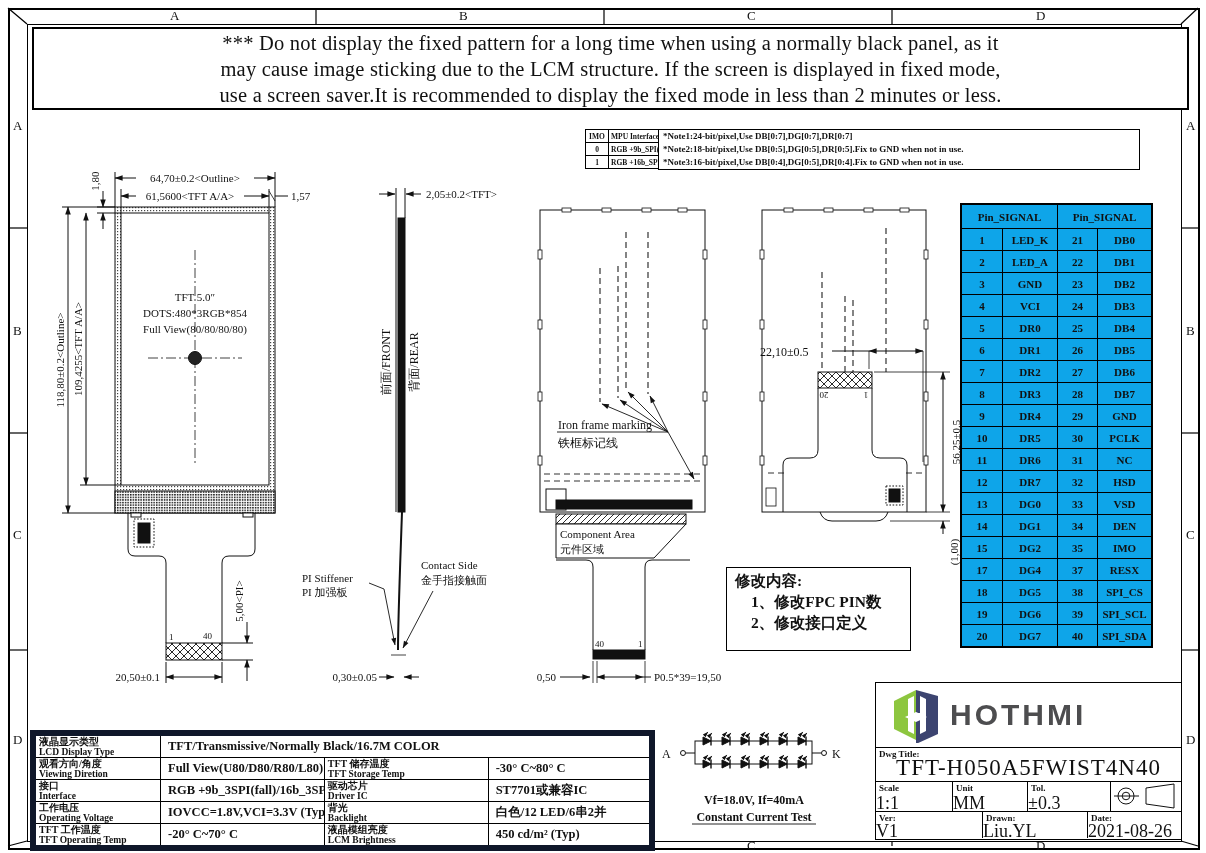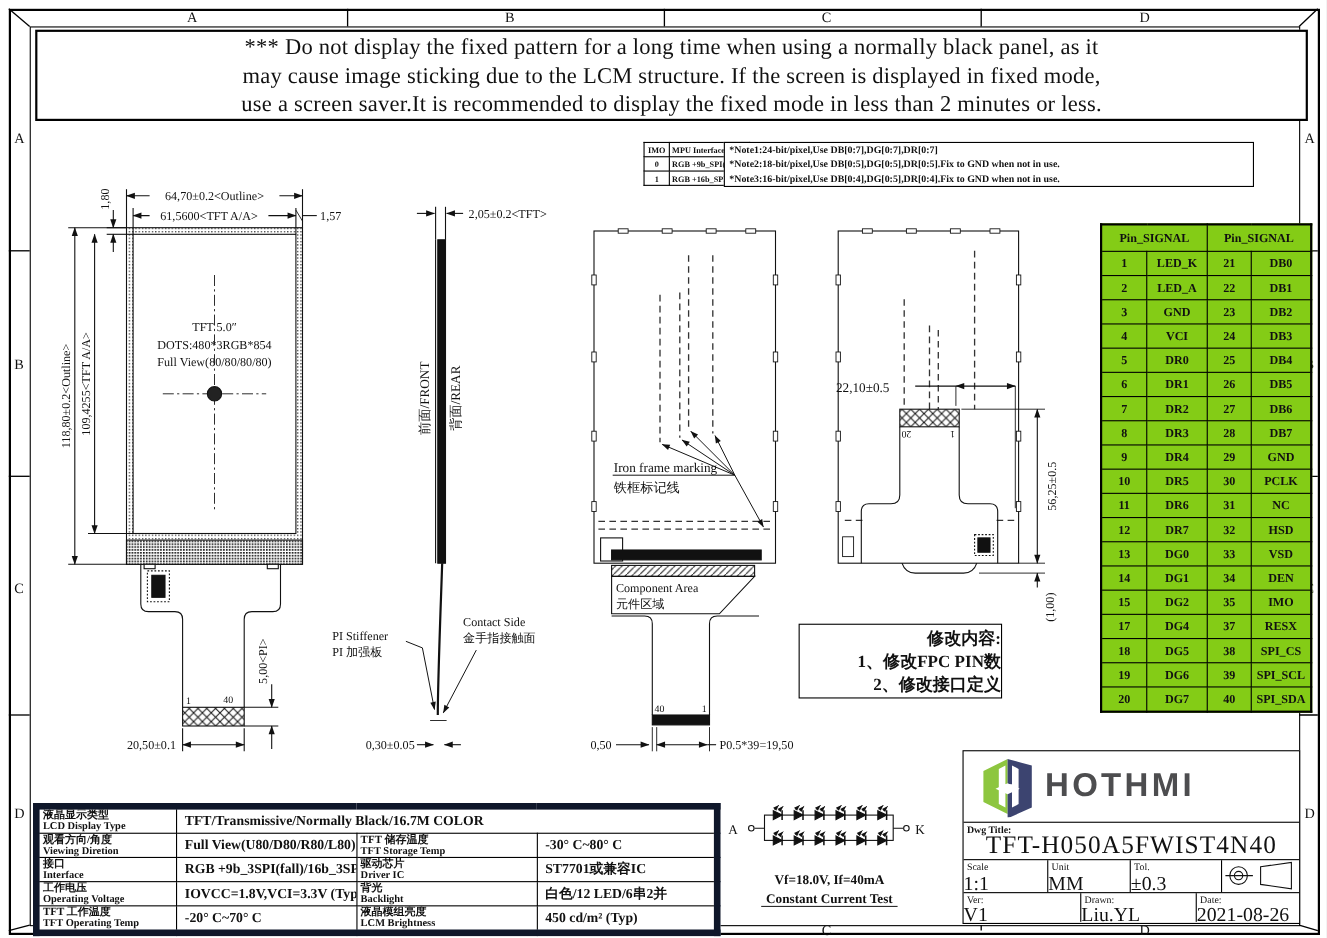--- a/index.html
+++ b/index.html
@@ -16,48 +16,48 @@
   
   .warning{left:32px;top:27px;width:1141px;height:77px;border:2px solid #000;background:#fff;
            font-size:20.5px;line-height:26px;padding:1px 6px;white-space:nowrap;letter-spacing:.2px;text-align:center;}
   
   .imo{left:585px;top:129px;background:#fff;}
   .imo table{border-collapse:collapse;}
   .imo td{border:1px solid #000;font-size:7.5px;font-weight:bold;line-height:11px;height:12px;padding:0 2px;white-space:nowrap;}
   .notes{left:658px;top:129px;width:476px;height:39px;border:1px solid #000;background:#fff;
          font-size:9px;font-weight:bold;line-height:13px;padding-left:4px;white-space:nowrap;}
   
-  .pins{left:1000px;top:203px;background:#84cc16;}
+  .pins{left:960px;top:203px;background:#0ea5e9;}
   .pins table{border-collapse:collapse;border:2px solid #000;table-layout:fixed;}
   .pins th,.pins td{border:1px solid #000;font-size:11px;font-weight:bold;text-align:center;padding:0;}
   .pins th{height:23px;} .pins td{height:21px;}
   
   .spec{left:30px;top:730px;background:#fff;}
   .spec table{border-collapse:collapse;border:6px solid #0f172a;table-layout:fixed;width:625px;}
   .spec td{border:1px solid #000;height:21px;padding:0 0 0 3px;overflow:hidden;white-space:nowrap;}
   .spec .lab div{line-height:10px;}
   .spec .cn{font-size:10px;font-weight:bold;}
   .spec .en{font-size:9.5px;font-weight:bold;}
   .spec .val{font-size:12.5px;font-weight:bold;padding-left:7px;}
   
   .rev{left:726px;top:567px;width:175px;height:64px;border:1.5px solid #000;background:#fff;
-       font-size:15.5px;font-weight:bold;line-height:21px;padding:2px 0 0 8px;white-space:nowrap;text-align:right;}
+       font-size:15.5px;font-weight:bold;line-height:21px;padding:2px 0 16px 8px;white-space:nowrap;}
   .rev .itm{padding-left:16px;}
   
   .tblock{left:875px;top:682px;width:305px;height:156px;border:1.5px solid #000;background:#fff;}
   .tb-logo{height:64px;border-bottom:1.5px solid #000;display:flex;align-items:center;}
   .tb-logo .wordmark{font-family:"Liberation Sans",sans-serif;font-weight:bold;font-size:30px;
                      letter-spacing:3px;color:#4d4d4f;margin-left:8px;}
   .tb-title{height:33px;border-bottom:1.5px solid #000;position:relative;}
   .tb-title .small-lab{position:absolute;left:3px;top:1px;font-size:9px;font-weight:bold;}
   .tb-title .big{position:absolute;left:0;right:0;top:7px;text-align:center;font-size:23px;letter-spacing:1px;}
   .tb-row{display:flex;border-bottom:1.5px solid #000;}
   .tb-cell{position:relative;border-right:1.5px solid #000;height:29px;}
   .tb-cell:last-child{border-right:none;}
-  .tb-cell .small-lab{position:absolute;left:3px;top:1px;font-size:9px;font-weight:normal;}
+  .tb-cell .small-lab{position:absolute;left:3px;top:1px;font-size:9px;font-weight:bold;}
   .tb-cell .cval{position:absolute;left:0;right:0;top:11px;text-align:left;font-size:18px;}
   .tb-row2 .tb-cell{height:26px;}
 </style>
 </head>
 <body>
 
 <div class="sheet">
 
   <svg class="abs" style="left:0;top:0" width="1206" height="853" viewBox="0 0 1206 853">
     <defs>

